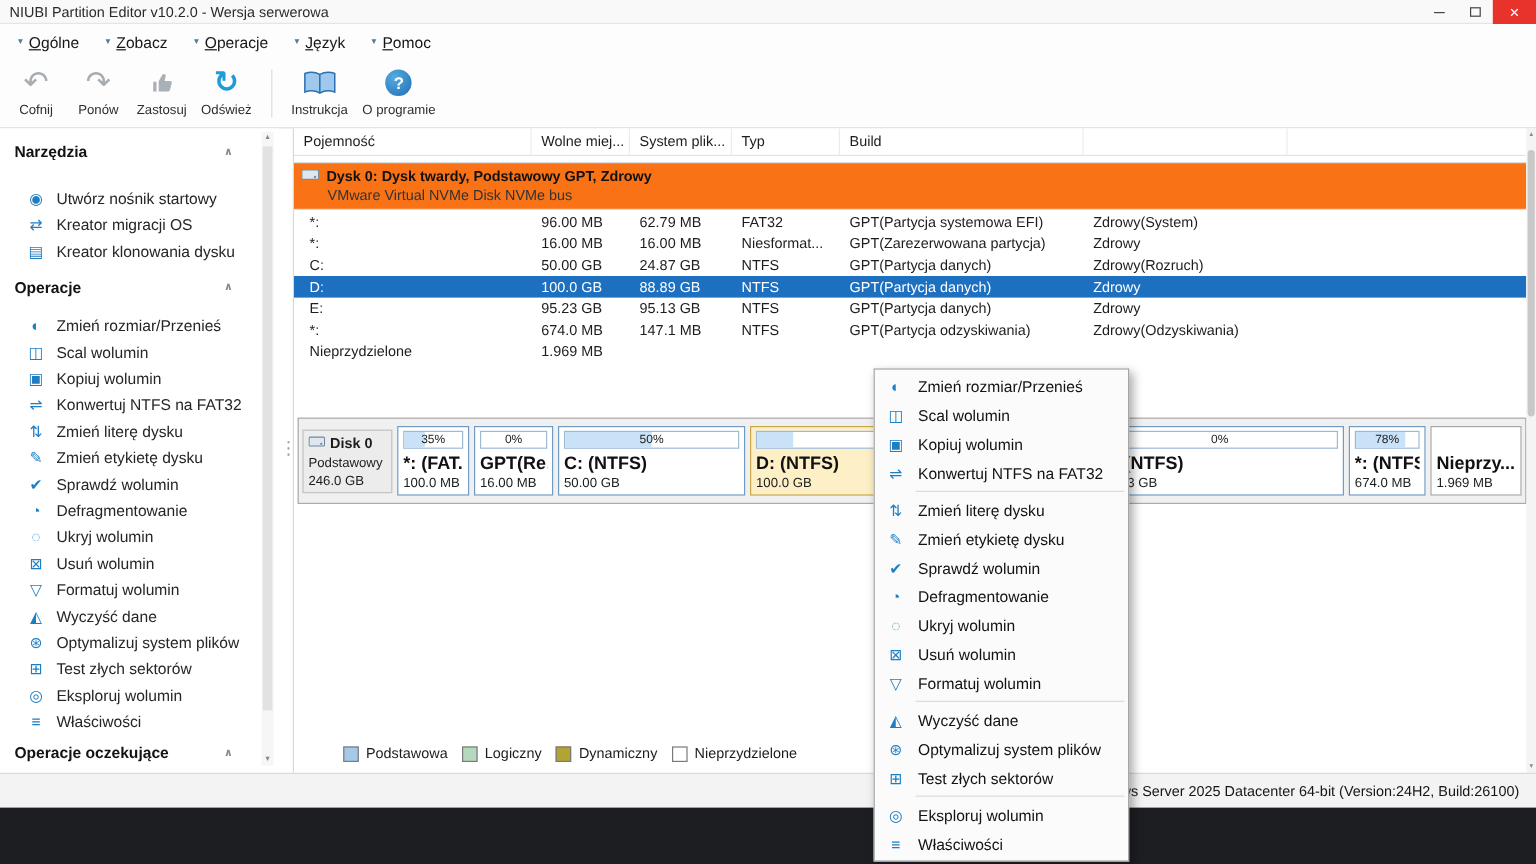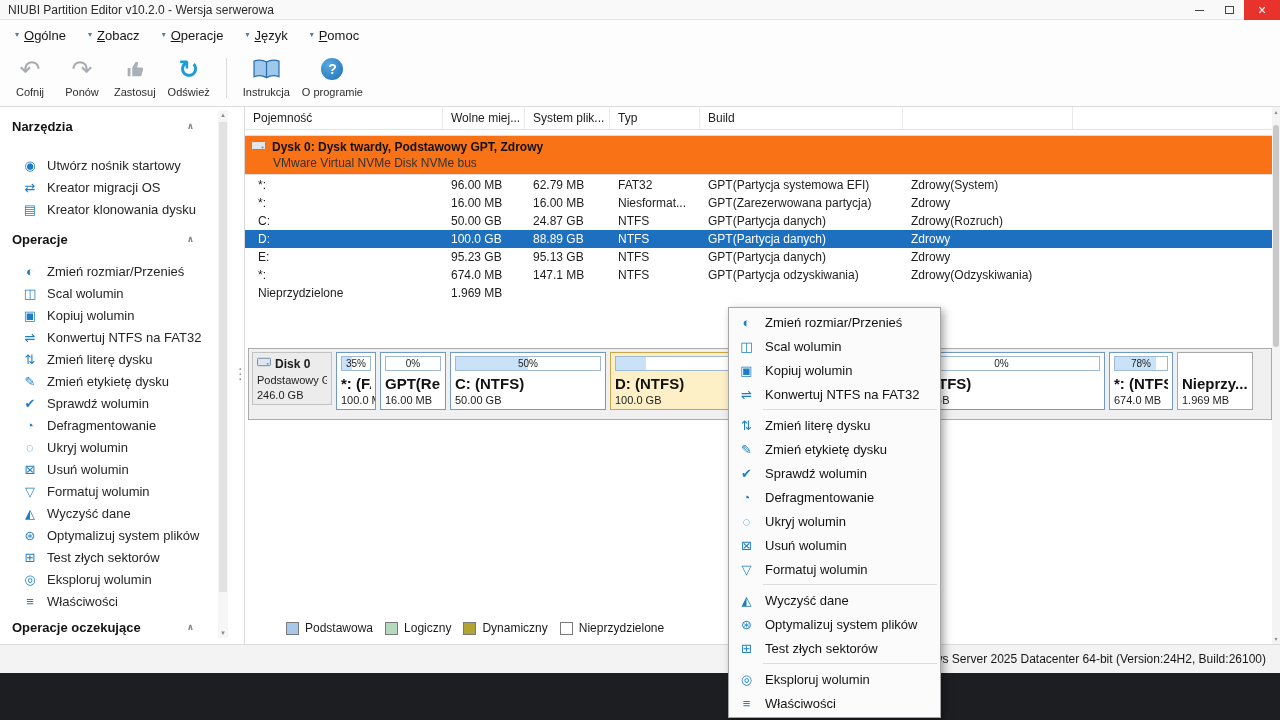--- a/index.html
+++ b/index.html
@@ -51,21 +51,21 @@
 .group-row{margin-top:5px;background:#f97316;border-top:1px solid #dedede;border-bottom:1px solid #dedede;padding:3px 0 4px 6px}
 .group-title{display:flex;align-items:center;gap:6px;font-weight:bold;font-size:12px;color:#111}
 .group-sub{padding-left:22px;font-size:12px;color:#333;margin-top:1px}
 .tbody{margin-top:1px}
 .trow{display:grid;grid-template-columns:198px 82px 85px 90px 203px 170px 1fr;height:18px;align-items:center;font-size:12px;color:#1d1d1d}
 .trow .td{padding-left:8px;white-space:nowrap;overflow:hidden}
 .trow .td.vol{padding-left:13px}
 .trow.selected{background:#1d6fbf;color:#fff}
 
 
-.diskband{position:absolute;left:248px;top:348px;width:1024px;height:72px;border:1px solid #ababab;background:#f0f0f0;display:flex;gap:4px;padding:3px;align-items:flex-start}
+.diskband{position:absolute;left:248px;top:348px;width:1024px;height:72px;border:1px solid #ababab;background:#f0f0f0;display:flex;gap:4px;padding:3px;align-items:center}
 .disk-info{width:80px;background:#ececec;border:1px solid #c2c2c2;padding:3px 4px;font-size:11px;color:#1c1c1c;overflow:hidden}
 .disk-info .dname{font-weight:bold;font-size:12px;display:flex;align-items:center;gap:4px;white-space:nowrap}
 .disk-info .dline{white-space:nowrap;overflow:hidden;margin-top:3px}
 .pblock{border:1px solid #6f9bc4;background:#fff;padding:3px 4px;display:flex;flex-direction:column;overflow:hidden;flex:none}
 .pblock.selected{background:#fdf0c6;border-color:#caa74c}
 .pblock.unalloc{border-color:#a8a8a8}
 .pblock.nostrip .pstrip{visibility:hidden}
 .pstrip{position:relative;height:15px;border:1px solid #9db9d4;background:#fff;margin-bottom:4px}
 .pfill{position:absolute;left:0;top:0;bottom:0;background:#c9e2f7}
 .ppct{position:absolute;left:0;top:0;right:0;bottom:0;display:flex;align-items:center;justify-content:center;font-size:10px;color:#1c1c1c}
@@ -371,21 +371,21 @@
     <div class="dname">
       <span><svg width="14" height="12" viewBox="0 0 15 13">
             <rect x="0.5" y="2.5" width="14" height="8" rx="1" fill="#dfe6ee" stroke="#6a86a5"></rect>
             <circle cx="11.5" cy="8.5" r="1" fill="#6a86a5"></circle>
           </svg></span>
       <span>Disk 0</span>
     </div>
     <div class="dline">Podstawowy GPT</div>
     <div class="dline">246.0 GB</div>
   </div>
-  <div class="pblock" style="width:40px">
+  <div class="pblock" style="width:60px">
     <div class="pstrip">
         <div class="pfill" style="width: 35%;"></div>
         <div class="ppct">35%</div>
       </div>
     <div class="plabel">*: (FAT...</div>
     <div class="psize">100.0 MB</div>
   </div>
   <div class="pblock" style="width:66px">
     <div class="pstrip">
         <div class="pfill" style="width: 0%;"></div>

